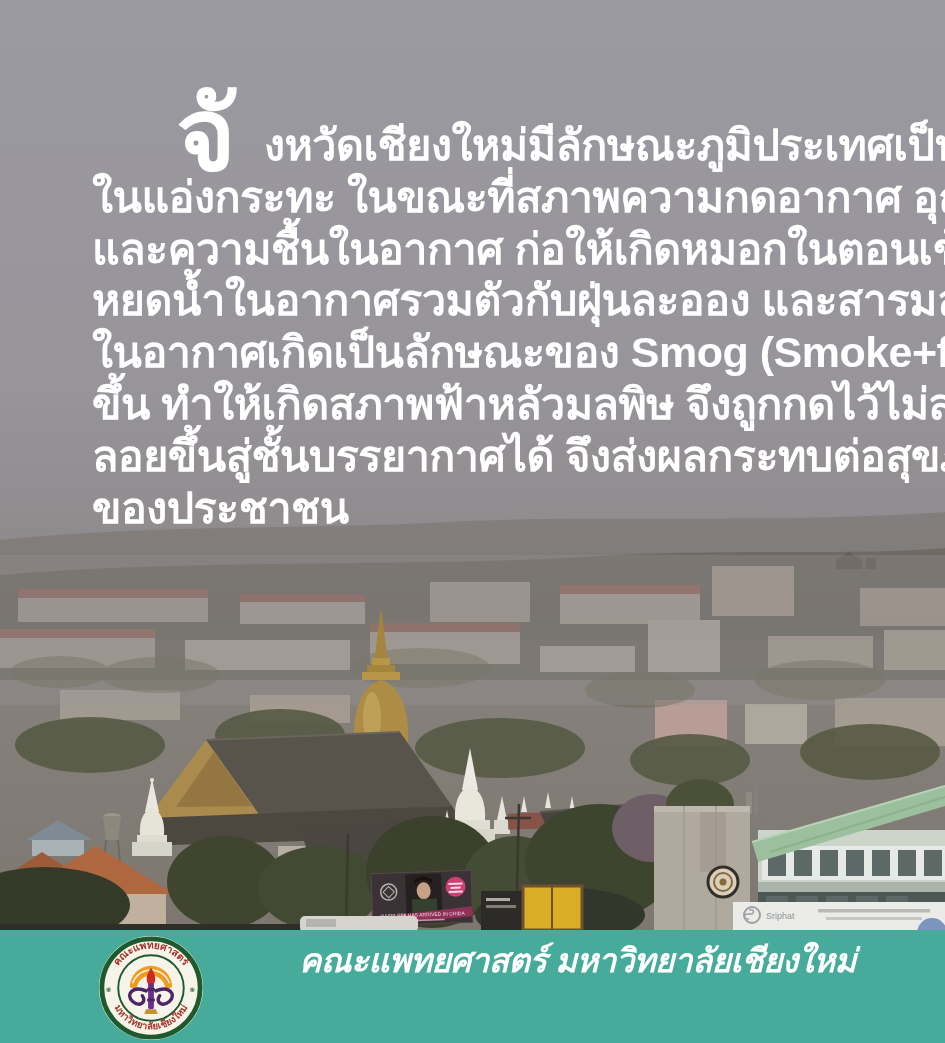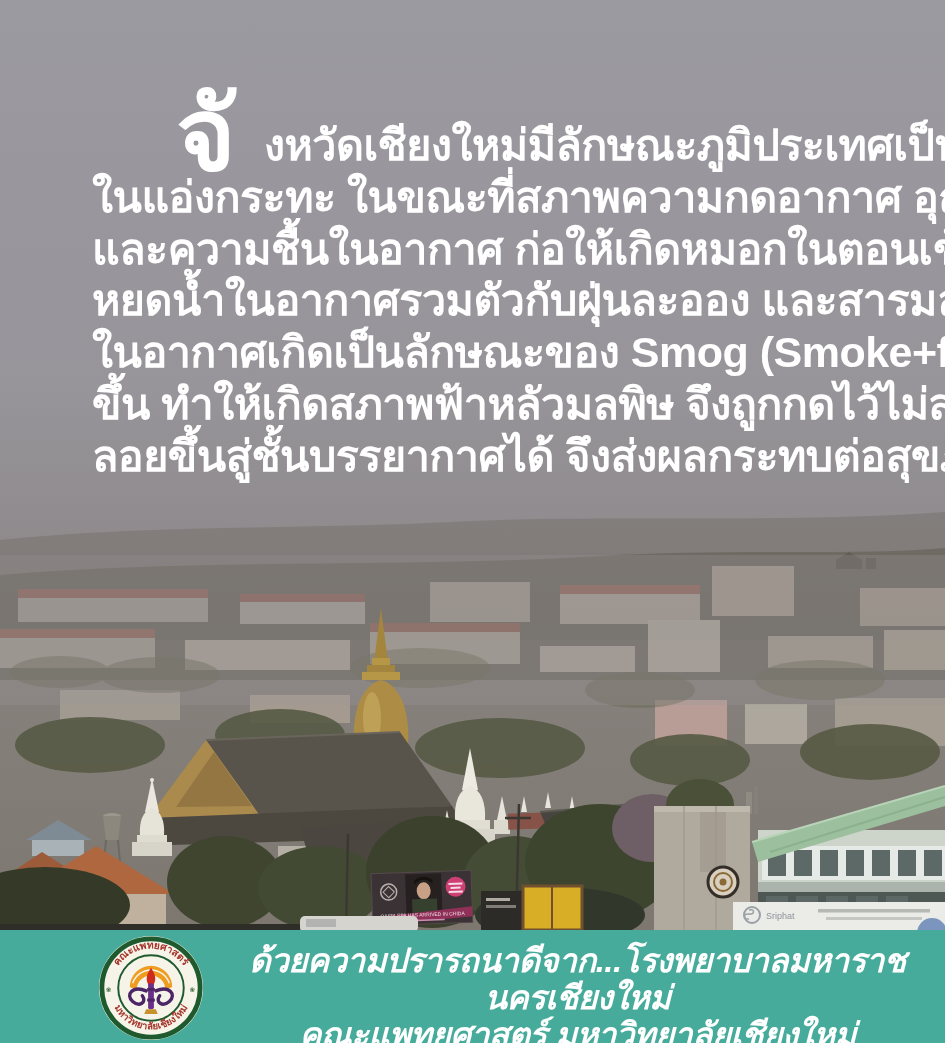--- a/index.html
+++ b/index.html
@@ -280,20 +280,21 @@
     <div class="line line1">
       <span class="dropcap">จั</span>
       <span>งหวัดเชียงใหม่มีลักษณะภูมิประเทศเป็นที่ราบ</span>
     </div>
     <div class="line">ในแอ่งกระทะ ในขณะที่สภาพความกดอากาศ อุณหภูมิ</div>
     <div class="line">และความชื้นในอากาศ ก่อให้เกิดหมอกในตอนเช้า เมื่อ</div>
     <div class="line">หยดน้ำในอากาศรวมตัวกับฝุ่นละออง และสารมลพิษ</div>
     <div class="line">ในอากาศเกิดเป็นลักษณะของ Smog (Smoke+fog)</div>
     <div class="line">ขึ้น ทำให้เกิดสภาพฟ้าหลัวมลพิษ จึงถูกกดไว้ไม่สามารถ</div>
     <div class="line">ลอยขึ้นสู่ชั้นบรรยากาศได้ จึงส่งผลกระทบต่อสุขภาพ</div>
+    <div class="line">ของประชาชน</div>
   </div>
 
   <div class="footer">
     <svg class="seal" viewBox="0 0 110 110" xmlns="http://www.w3.org/2000/svg">
       <defs>
         <path id="arcTop" d="M 14,55 A 41,41 0 0 1 96,55" fill="none"></path>
         <path id="arcBottom" d="M 12,55 A 43,43 0 0 0 98,55" fill="none"></path>
       </defs>
       <circle cx="55" cy="55" r="54" fill="#f6f3e8"></circle>
       <circle cx="55" cy="55" r="51" fill="none" stroke="#1e5a2e" stroke-width="5"></circle>
@@ -313,18 +314,17 @@
         <path d="M55,34 C59,40 61,45 58,51 C57,54 53,54 52,51 C49,45 51,40 55,34 Z" fill="#cf2b1c"></path>
         <rect x="52" y="50" width="6" height="27" rx="2" fill="#6b2f8a"></rect>
         <rect x="51" y="55" width="8" height="3" fill="#4b2566"></rect>
         <rect x="51" y="66" width="8" height="3" fill="#4b2566"></rect>
         <path d="M50,58 C36,52 28,62 36,69 C43,75 51,70 46,63" fill="none" stroke="#4b2566" stroke-width="3.5" stroke-linecap="round"></path>
         <path d="M60,58 C74,52 82,62 74,69 C67,75 59,70 64,63" fill="none" stroke="#4b2566" stroke-width="3.5" stroke-linecap="round"></path>
         <polygon points="50,77 60,77 62,82 48,82" fill="#c7912c"></polygon>
       </g>
     </svg>
     <div class="credit">
-      <div>ด้วยความปรารถนาดีจาก...โรงพยาบาลมหาราชนครเชียงใหม่</div>
       <div>คณะแพทยศาสตร์ มหาวิทยาลัยเชียงใหม่</div>
     </div>
   </div>
 
 </div>
 
 </body></html>

